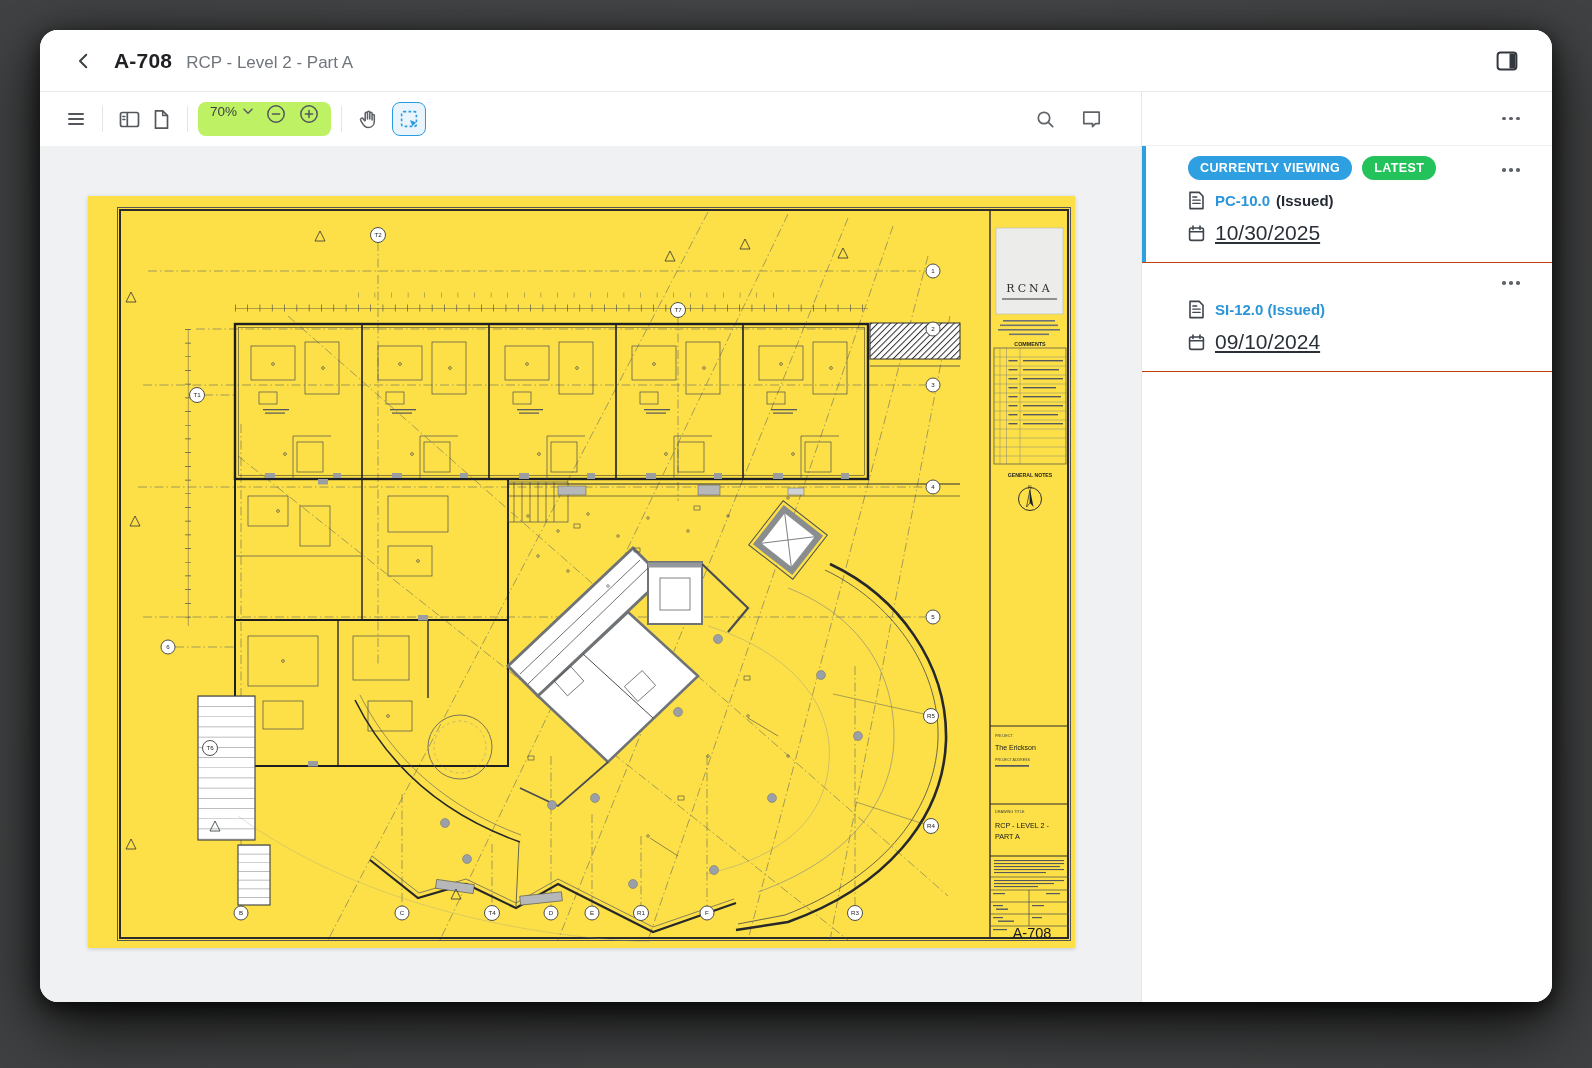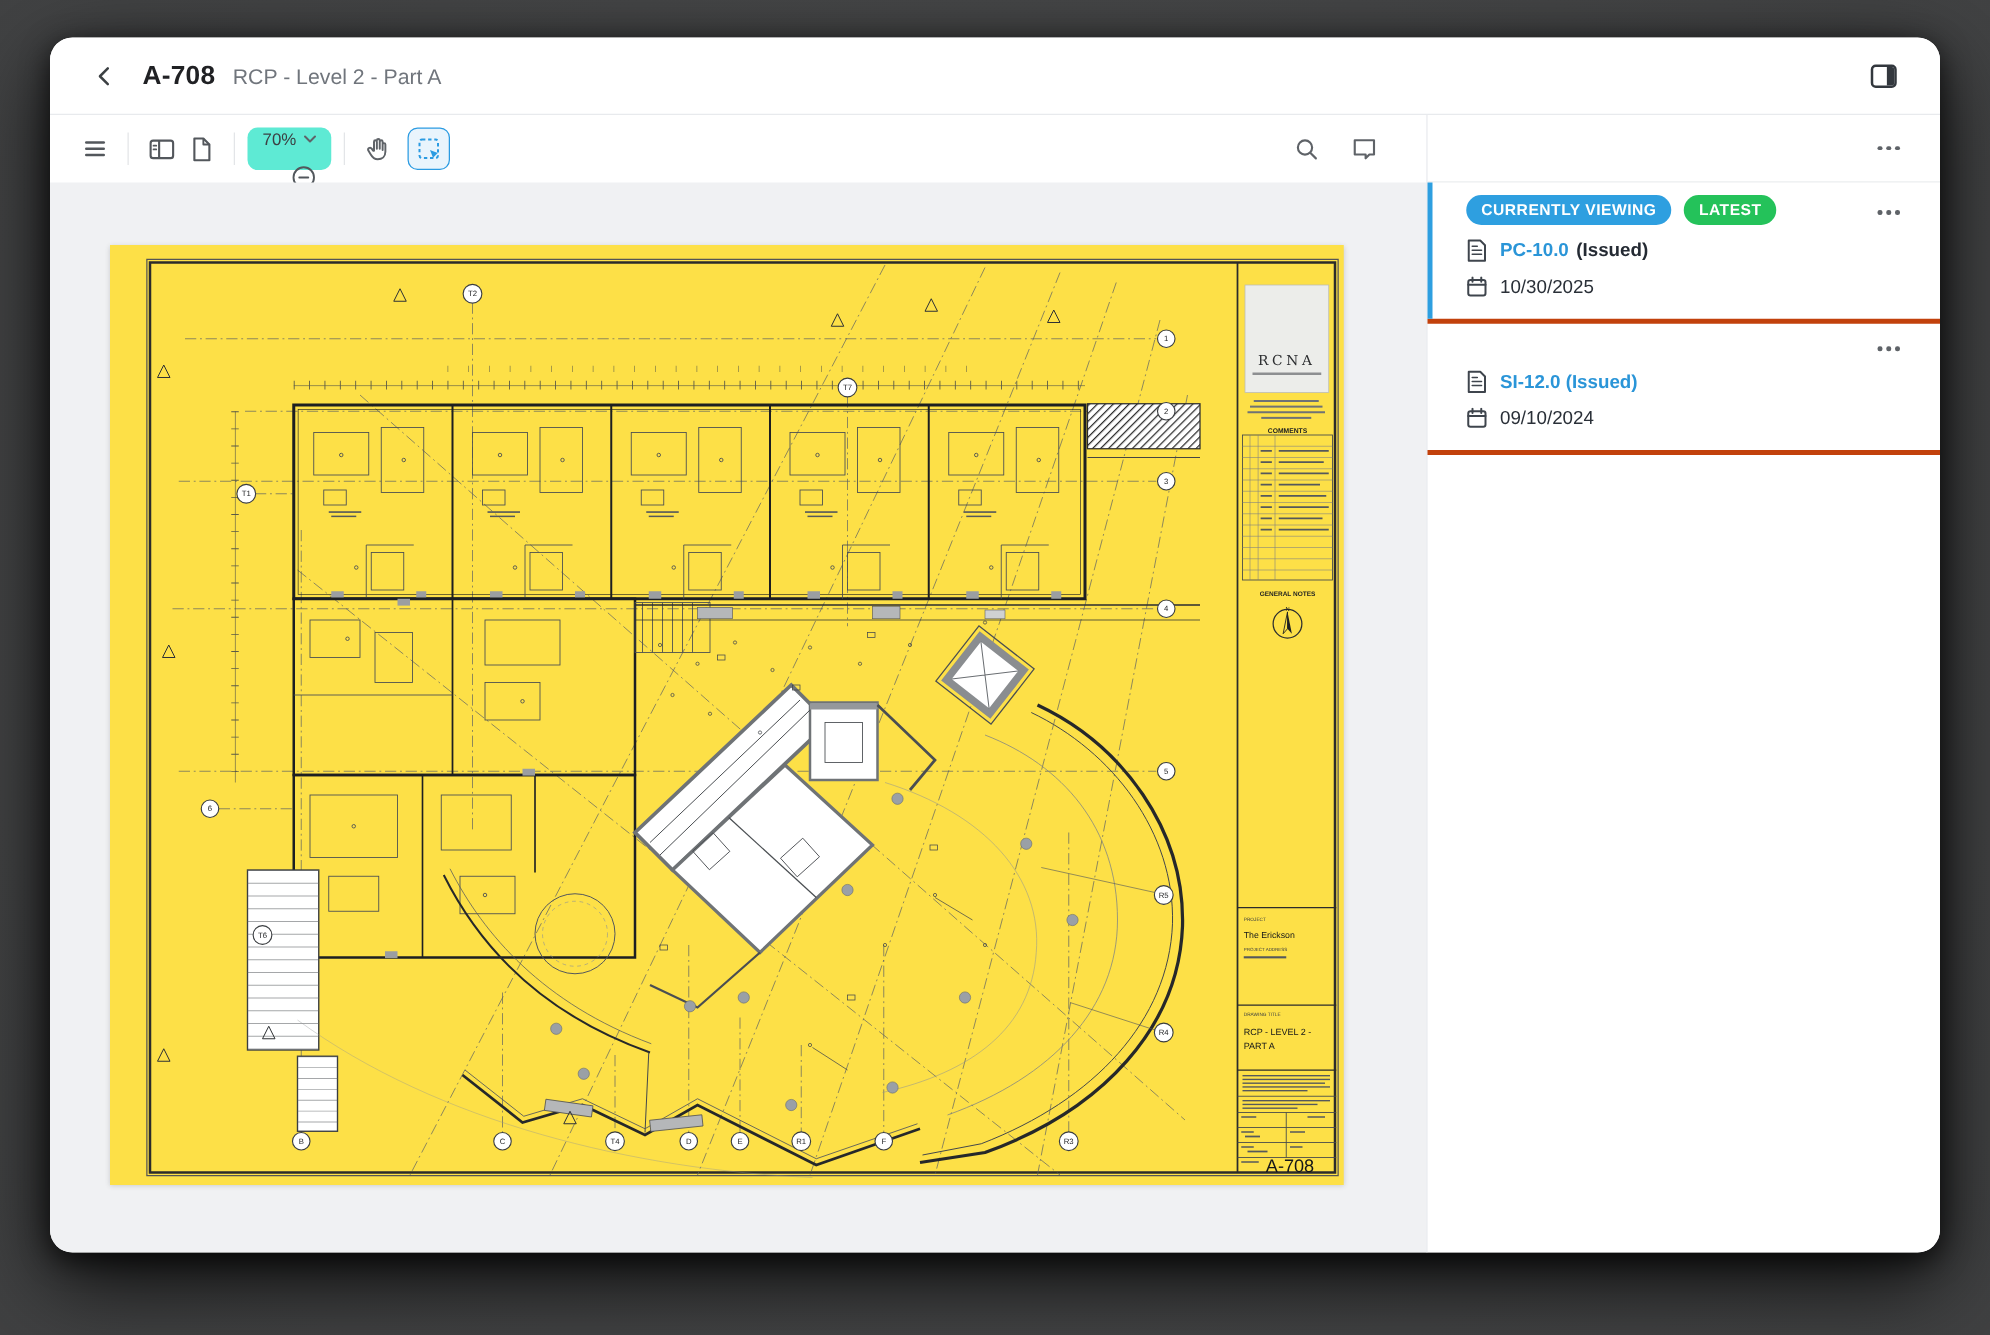--- a/index.html
+++ b/index.html
@@ -22,52 +22,52 @@
   .content { flex:1; display:flex; min-height:0; }
   .main { width:1101px; flex:0 0 1101px; display:flex; flex-direction:column; min-width:0; }
 
   
   .toolbar { height:54px; flex:0 0 54px; background:#fff; display:flex; align-items:center; padding:0 20px; position:relative; }
   .tb-left { display:flex; align-items:center; }
   .tb-btn { border:none; background:none; width:32px; height:34px; display:flex; align-items:center; justify-content:center; cursor:pointer; color:#5f6368; }
   .tb-sep { width:1px; height:26px; background:#e3e5e8; margin:0 10px; }
   .burger { display:flex; flex-direction:column; gap:3.5px; }
   .burger i { width:16px; height:1.9px; background:#53575c; border-radius:1px; }
-  .zoom-pill { display:flex; align-items:flex-end; background:#5eead4; border-radius:8px; height:34px; padding:0 10px; gap:9px;flex-direction:column; }
+  .zoom-pill { display:flex; align-items:flex-start; background:#bef264; border-radius:8px; height:34px; padding:0 10px; gap:9px; }
   .zoom-val { display:flex; align-items:center; gap:6px; font-size:13.5px; color:#3c4043; cursor:pointer; border:none; background:none; padding:2px 2px; }
   .zoom-icon-btn { border:none; background:none; display:flex; cursor:pointer; padding:2px; }
   .tool-active { width:34px; height:34px; border:1.5px solid #2b9be2; background:#e9f4fc; border-radius:8px; display:flex; align-items:center; justify-content:center; cursor:pointer; margin-left:8px; }
   .tabs { position:absolute; left:50%; transform:translateX(-50%); top:0; height:54px; display:flex; gap:34px; align-items:center; }
   .tab { position:relative; height:54px; display:flex; align-items:center; font-size:15px; color:#6b7076; cursor:pointer; }
   .tab.active { color:#17191c; font-weight:500; }
   .tab.active::after { content:""; position:absolute; left:-4px; right:-4px; bottom:0; height:3px; border-radius:3px 3px 0 0; background:#2b9be2; }
   .tb-right { margin-left:auto; display:flex; align-items:center; gap:14px; padding-right:14px; }
 
   
   .canvas { flex:1; background:#f0f1f3; position:relative; overflow:hidden; }
   .sheet { position:absolute; left:48px; top:50px; width:987px; height:752px; background:#fde047; box-shadow:0 1px 4px rgba(60,64,67,.22); }
   .sheet svg { display:block; }
 
   
   .panel { flex:1; background:#fff; border-left:1px solid #e5e7eb; display:flex; flex-direction:column; }
   .panel-head { height:54px; flex:0 0 54px; display:flex; align-items:center; justify-content:flex-end; padding:0 30px; border-bottom:1px solid #eceef0; }
   .dots { display:flex; gap:3.5px; border:none; background:none; cursor:pointer; padding:6px 2px; }
   .dots i { width:3.6px; height:3.6px; border-radius:50%; background:#5f6368; }
-  .vcard { position:relative; border-bottom:4px solid #c2410c; padding:10px 30px 17px 31px; }
+  .vcard { position:relative; border-bottom:1px solid #c2410c; padding:10px 30px 17px 46px; }
   .vcard.current::before { content:""; position:absolute; left:0; top:0; bottom:0; width:4px; background:#2e9fe0; }
   .vcard .card-dots { position:absolute; right:30px; top:12px; }
   .badge-row { display:flex; gap:10px; align-items:center; }
   .badge { height:24px; display:inline-flex; align-items:center; padding:0 12px; border-radius:12px; color:#fff; font-size:12.5px; font-weight:700; letter-spacing:.4px; }
   .badge.blue { background:#2e9fe0; }
   .badge.green { background:#24c25a; }
   .vrow { display:flex; align-items:center; gap:10px; margin-top:11px; }
   .vrow.first { margin-top:27px; }
   .vname { font-size:15px; font-weight:700; color:#2a95d8; cursor:pointer; }
   .vsuffix { font-size:15px; font-weight:700; color:#242a33; }
-  .vdate { font-size:15px; font-weight:500; color:#2a3038; }
+  .vdate { font-size:21px; font-weight:500; color:#2a3038;text-decoration:underline; }
   .ic { flex:0 0 auto; display:flex; }
 </style>
 </head>
 <body>
 
 <div class="stage">
   <div class="window">
 
     <div class="hdr">
       <button class="back-btn">

